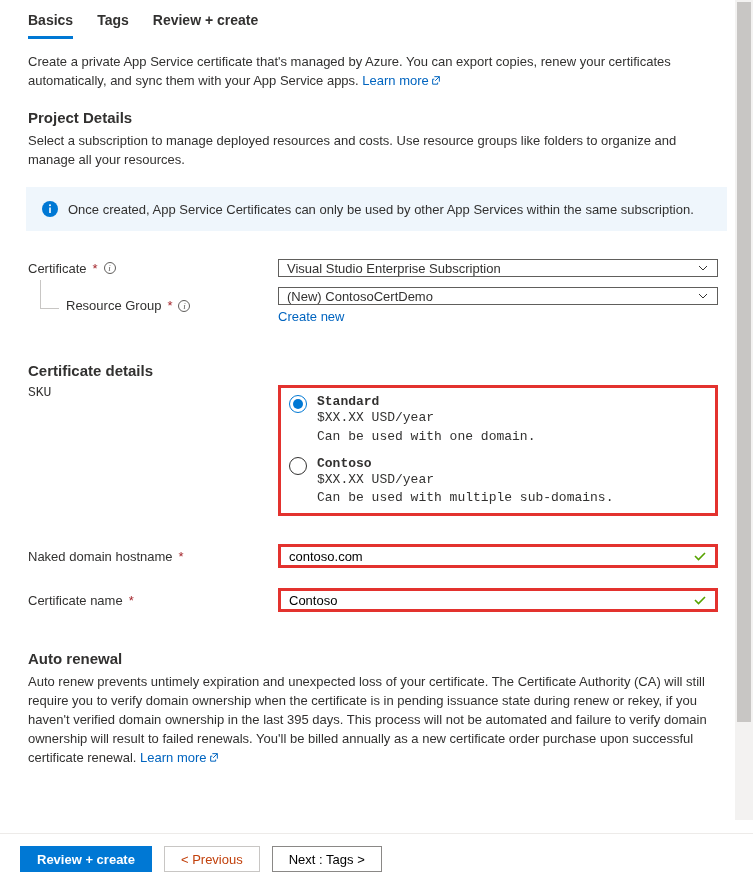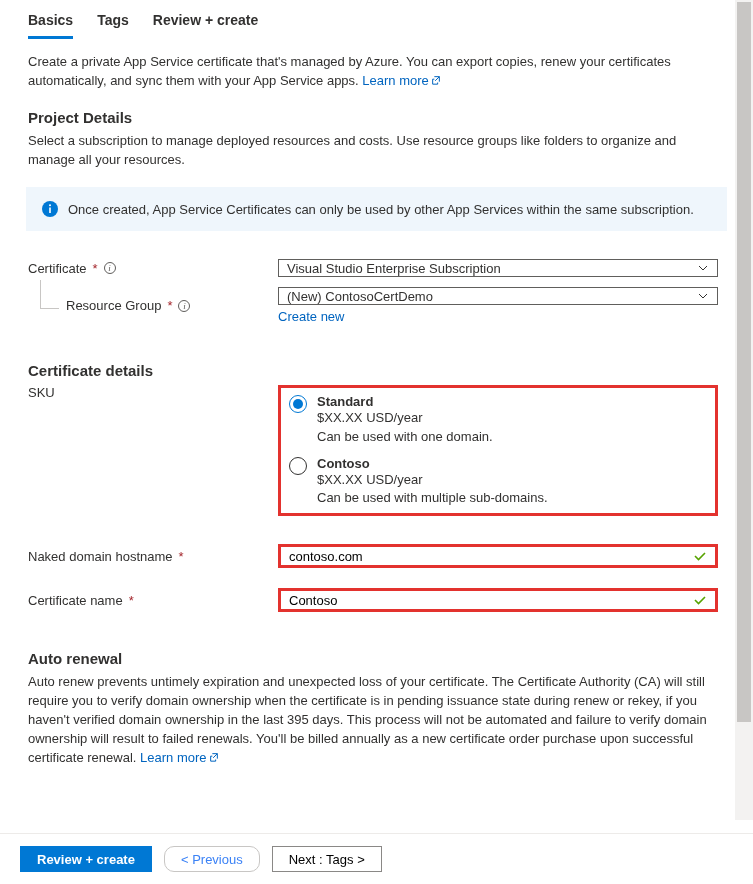--- a/index.html
+++ b/index.html
@@ -224,25 +224,24 @@
       display: inline-flex;
       align-items: center;
     }
     .btn.primary {
       background: #0078d4;
       color: #fff;
       border-color: #0078d4;
       font-weight: 600;
     }
     .btn.disabled {
-      color: #3b82f6;
+      color: #c2410c;
       border-color: #c8c6c4;
       background: #fff;
       cursor: not-allowed;
-      border-radius: 10px;
     }
     .scrollbar-track {
       position: absolute;
       right: 0;
       top: 0;
       width: 18px;
       height: 820px;
       background: #f3f2f1;
     }
     .scrollbar-thumb {
@@ -319,21 +318,21 @@
             </svg></span>
       </div>
       <span class="create-new">Create new</span>
     </div>
   </div>
 
   <div class="spacing-block"></div>
 
   <h3 class="section">Certificate details</h3>
 
-  <div class="form-row top" style="margin-top:0;">
+  <div class="form-row top" style="margin-top:0;font-family:Liberation Mono, monospace;">
     <div class="label-col">SKU</div>
     <div class="field-col">
       <div class="highlight-box">
         <div class="sku-option">
           <div class="radio selected"></div>
           <div class="sku-text">
             <div class="title">Standard</div>
             <div class="sub">$XX.XX USD/year</div>
             <div class="sub">Can be used with one domain.</div>
           </div>

